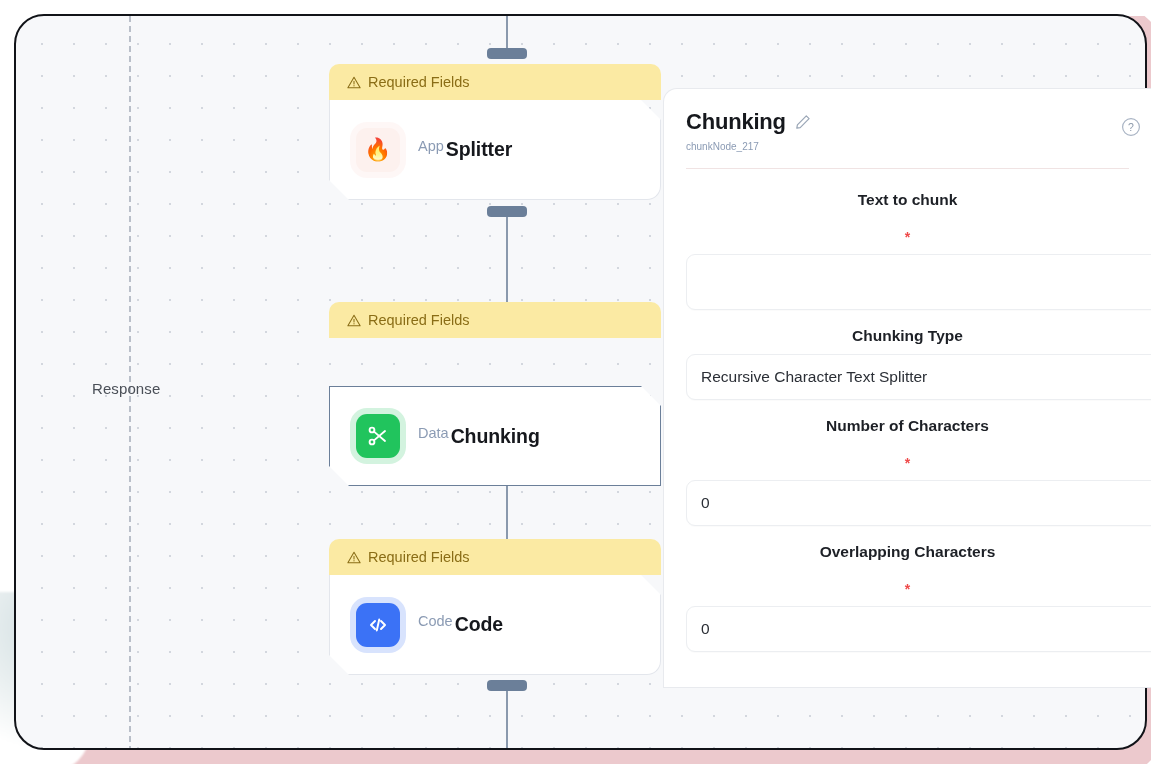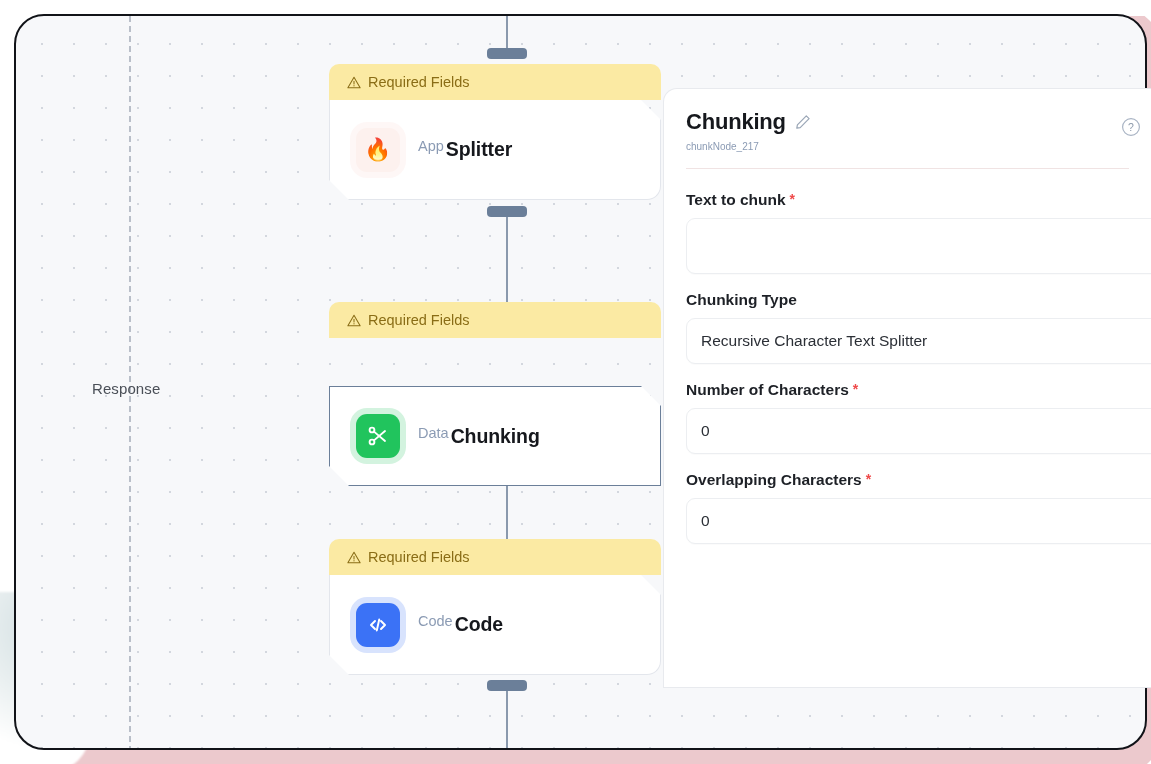--- a/index.html
+++ b/index.html
@@ -215,22 +215,23 @@
   }
 
   .panel-form { padding: 22px 22px 0 22px; }
   .field { margin-bottom: 17px; }
   .field-label {
     font-size: 15.5px;
     font-weight: 700;
     color: #1d2026;
     margin-bottom: 9px;
     display: flex;
-    align-items: flex-start;
-    gap: 4px;
+    align-items: center;
+    gap: 20px;
+    flex-direction: column;
   }
   .req { color: #ef4a4a; font-size: 14px; }
   .control {
     width: 520px;
     height: 46px;
     border: 1px solid #eceef1;
     border-radius: 9px;
     background: #ffffff;
     display: flex;
     align-items: center;

